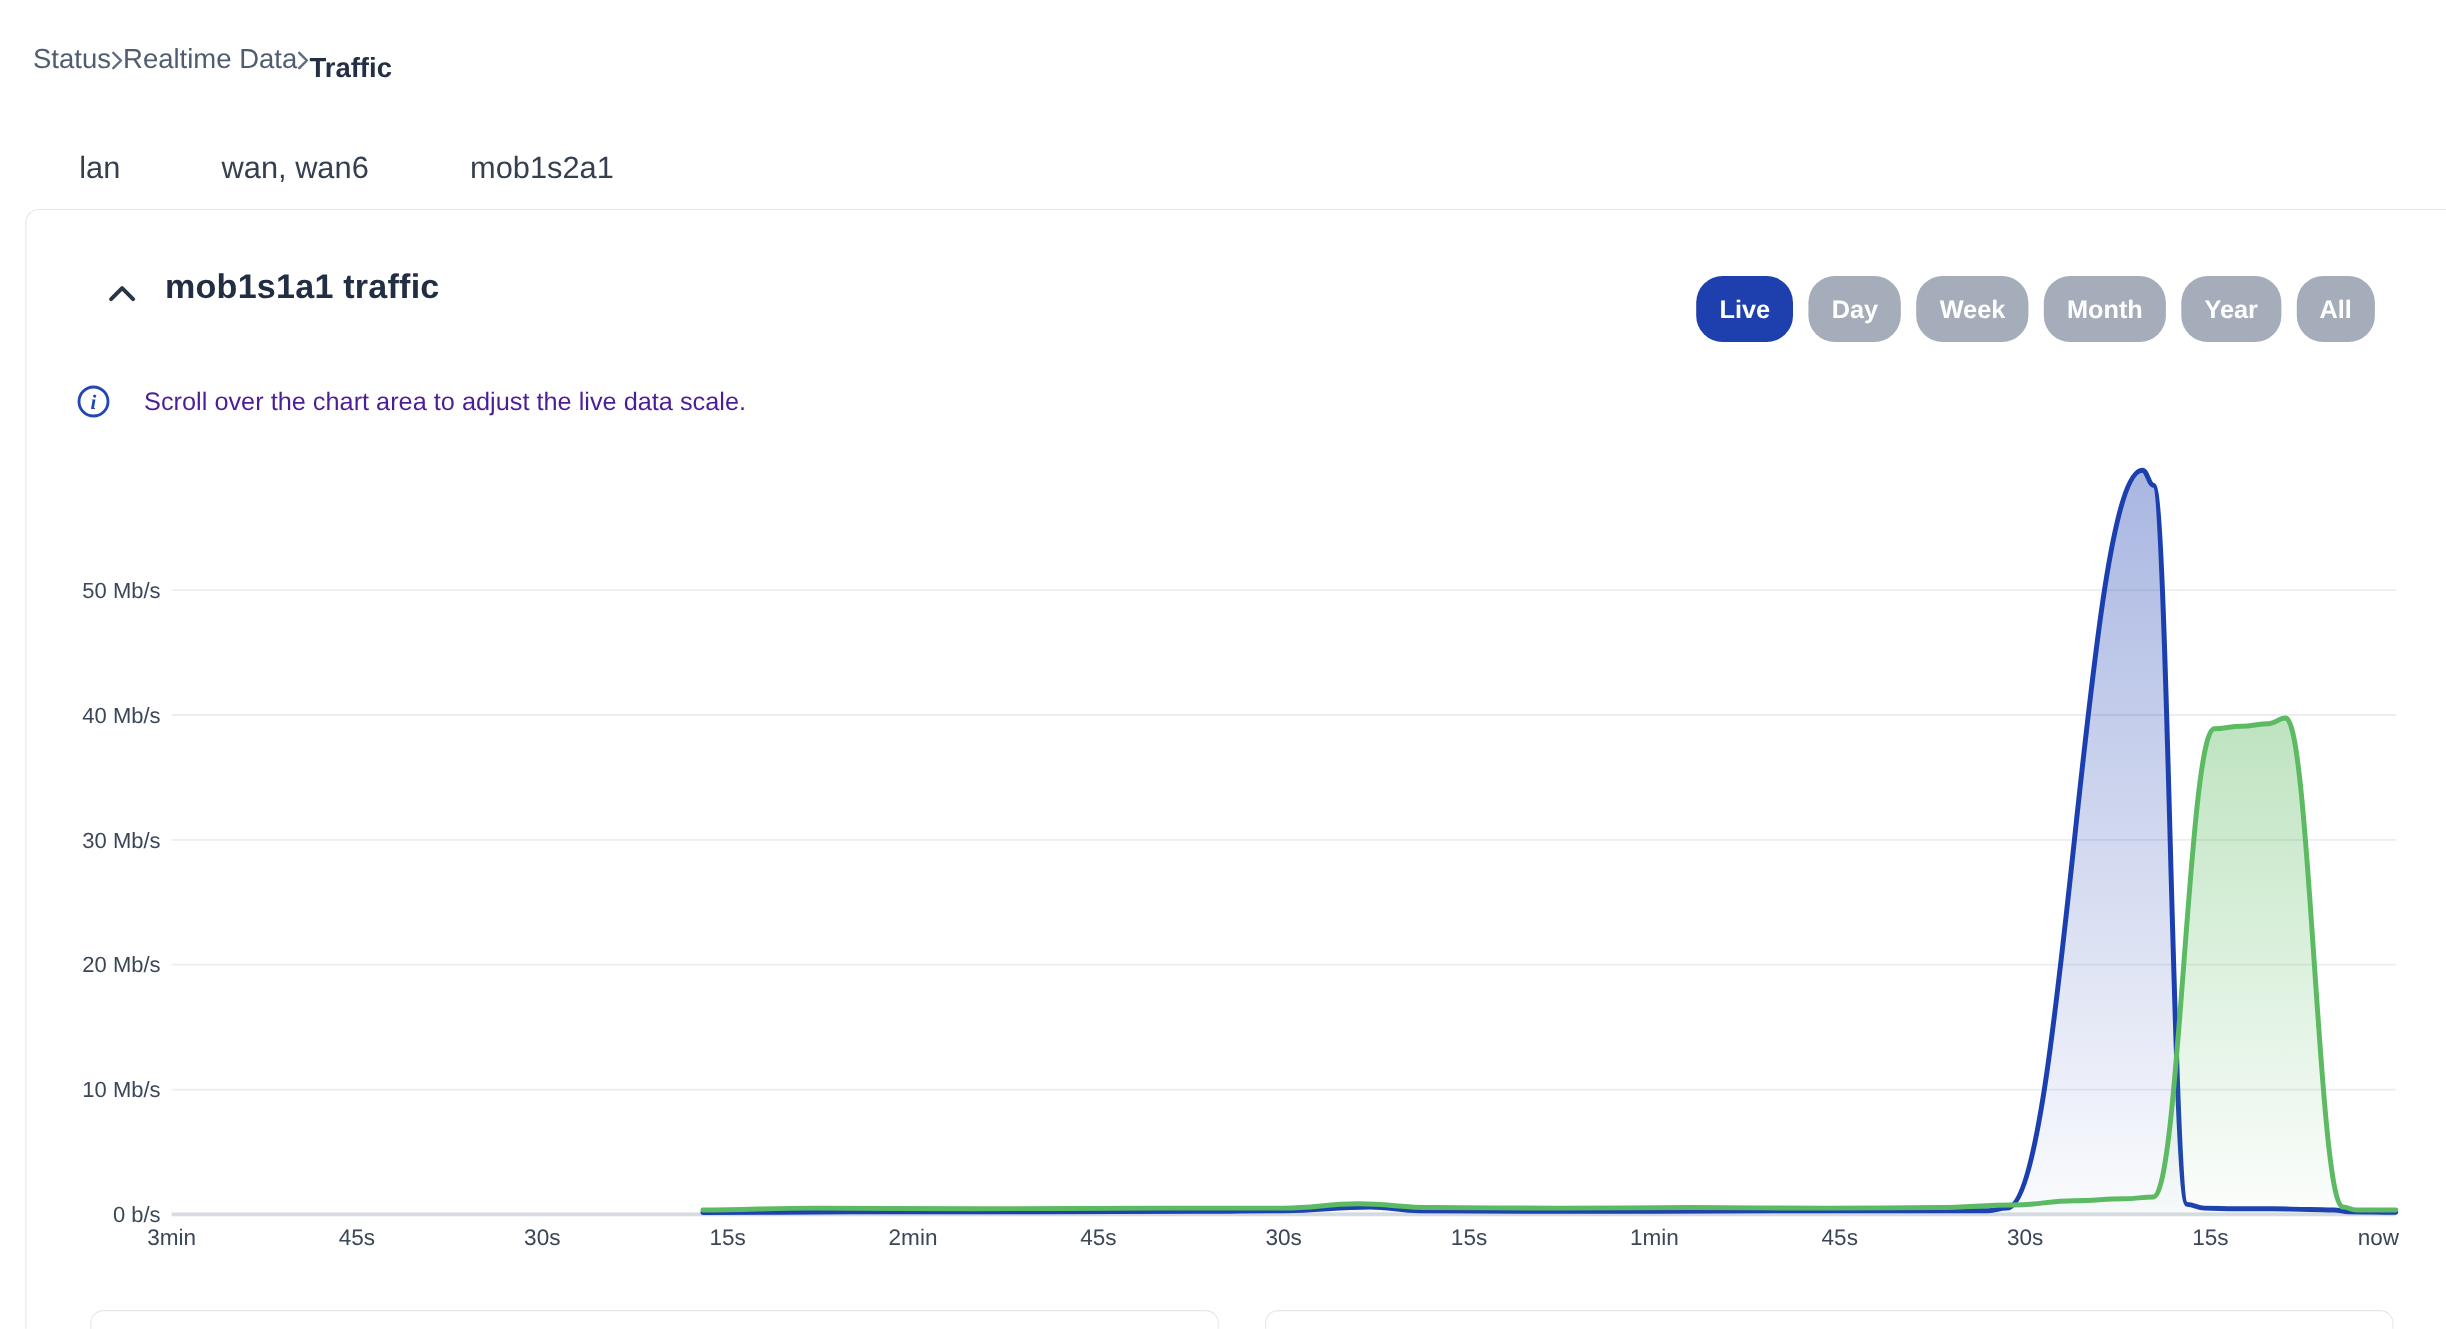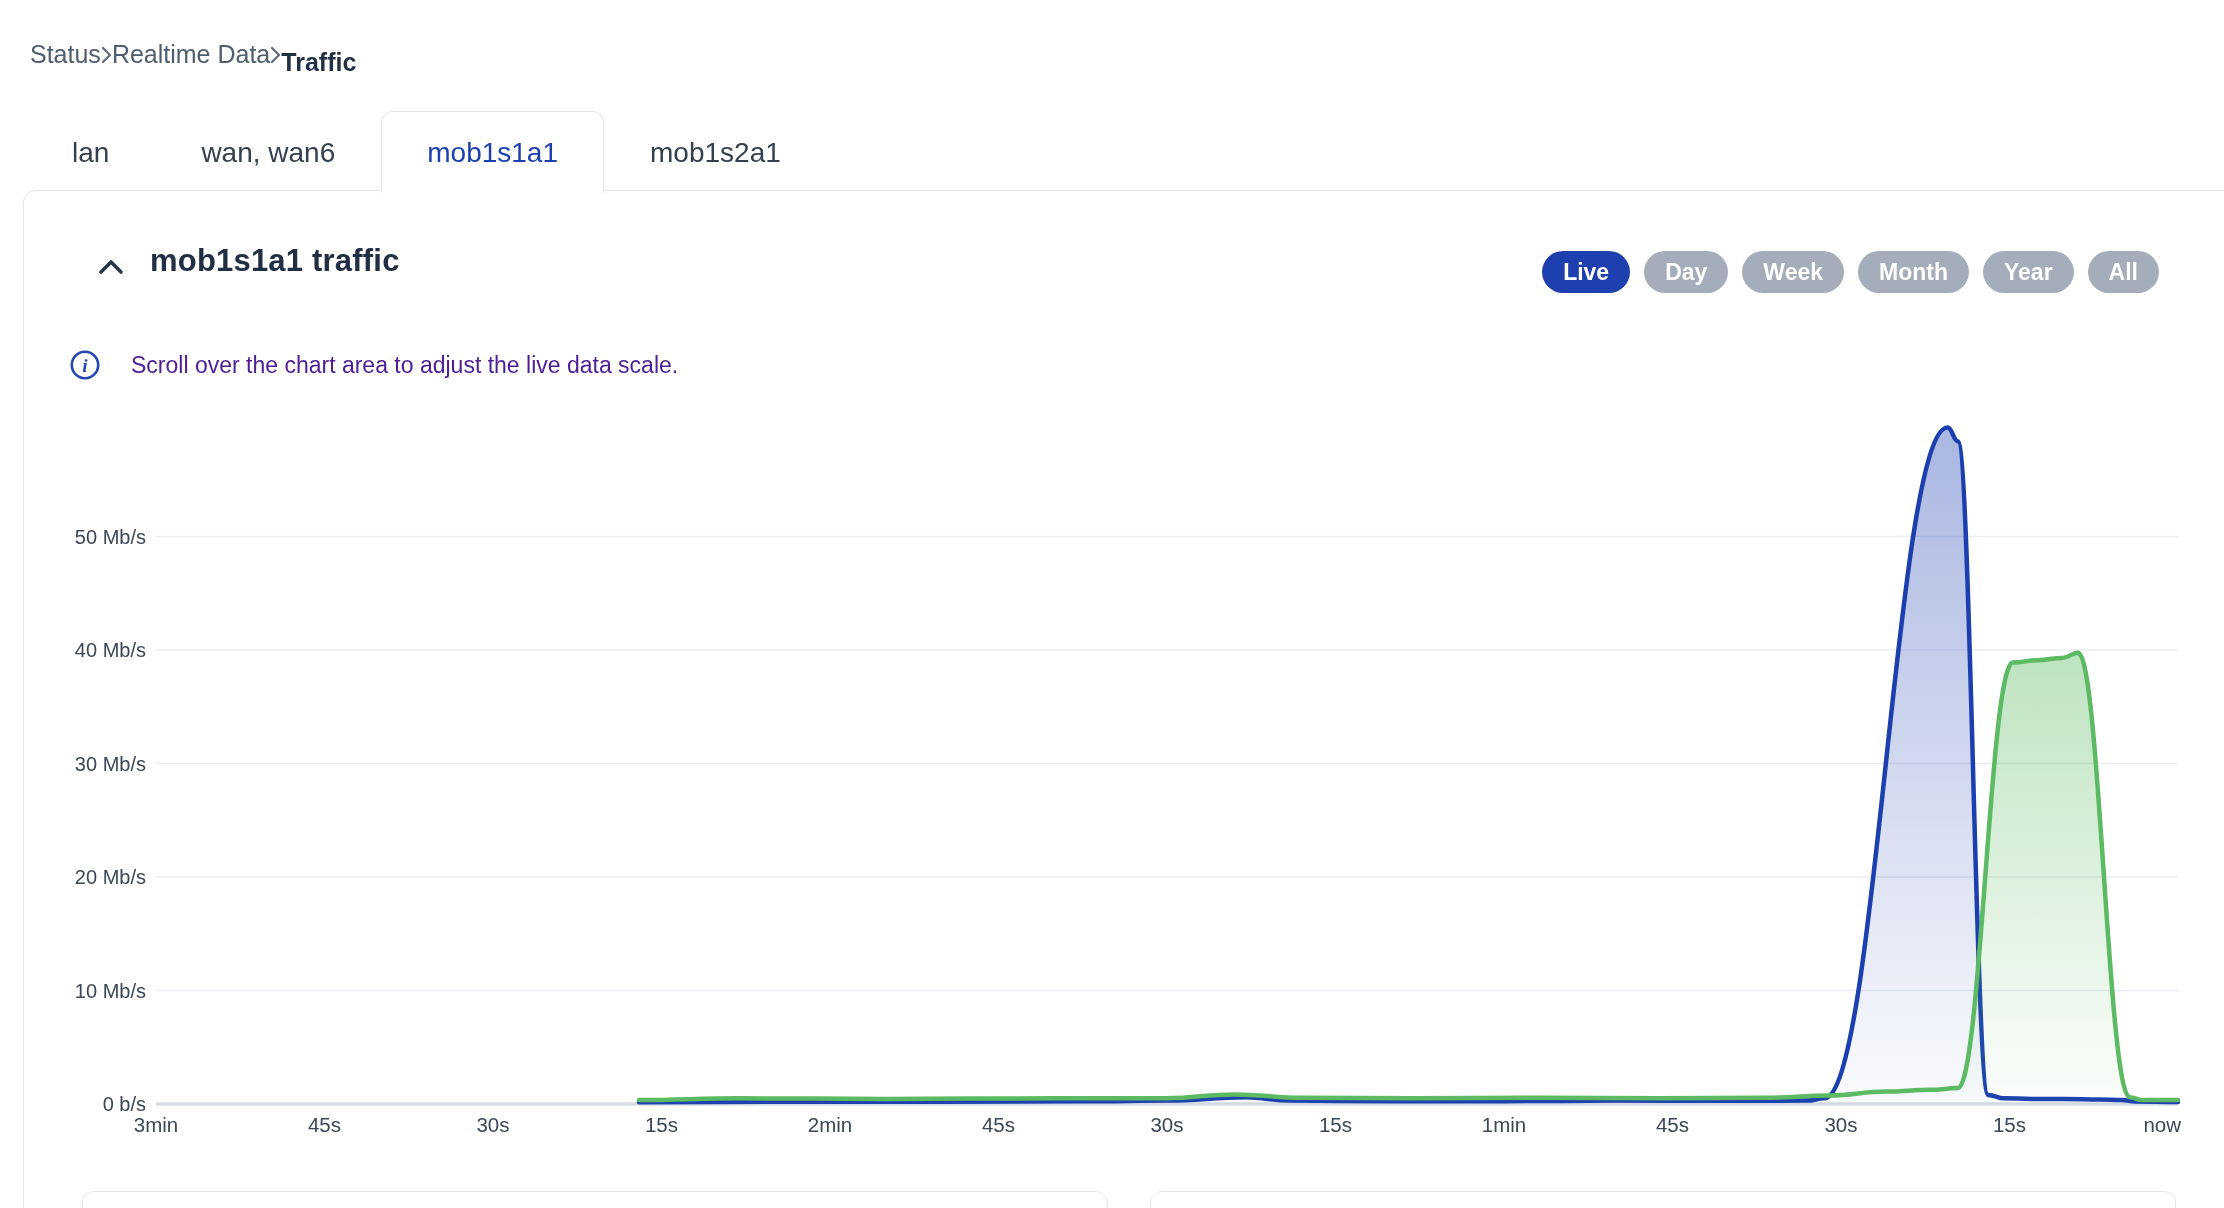--- a/index.html
+++ b/index.html
@@ -17,21 +17,21 @@
   .tab{height:81px;padding:0 45px;display:flex;align-items:center;font-size:28px;color:#343f50;
        border:1.5px solid transparent;border-bottom:none;border-radius:12px 12px 0 0;cursor:pointer;background:transparent;}
   .tab.active{color:#1e40af;background:#fff;border-color:#e4e7ea;}
   
   .panel{position:absolute;left:23px;top:190px;width:2231px;height:1110px;background:#fff;
          border:1.5px solid #e4e7ea;border-radius:12px;z-index:1;}
   .chart-header{position:absolute;left:70px;top:52px;display:flex;align-items:flex-end;gap:22px;z-index:2;}
   .collapse-btn{background:none;border:none;padding:4px;cursor:pointer;display:flex;align-items:center;}
   .chart-title{font-size:31px;font-weight:bold;color:#222e43;letter-spacing:0.2px;}
   .range-group{position:absolute;top:60px;right:96px;display:flex;gap:14px;z-index:2;}
-  .pill{height:42px;padding:0 21px;border-radius:24px;background:#a5adba;color:#ffffff;font-size:23px;
+  .pill{height:60px;padding:0 21px;border-radius:24px;background:#a5adba;color:#ffffff;font-size:23px;
         font-weight:bold;display:flex;align-items:center;border:none;cursor:pointer;font-family:inherit;}
   .pill.active{background:#1e40af;}
   .info-row{position:absolute;left:45px;top:158px;display:flex;align-items:center;gap:30px;z-index:2;}
   .info-text{font-size:23px;color:#4c1d95;}
   svg.chart{position:absolute;left:0;top:0;width:2231px;height:1110px;}
   .card{position:absolute;top:1000px;width:1024px;height:190px;background:#fff;
         border:1.5px solid #e4e7ea;border-radius:12px;}
   .card-left{left:58px;}
   .card-right{left:1126px;}
 </style>
@@ -46,21 +46,20 @@
     <span class="crumb">Realtime Data</span>
     <svg width="11" height="18" viewBox="0 0 11 18" class="sep">
       <polyline points="2,2 9,9 2,16" fill="none" stroke="#5d6b7e" stroke-width="2.2" stroke-linecap="round" stroke-linejoin="round"></polyline>
     </svg>
     <span class="crumb current">Traffic</span>
   </nav>
 
 <div class="tabs">
     <div class="tab">lan</div>
     <div class="tab">wan, wan6</div>
-    <div class="tab active">mob1s1a1</div>
     <div class="tab">mob1s2a1</div>
   </div>
 
 <section class="panel">
 
   <svg class="chart" viewBox="23 190 2231 1110" preserveAspectRatio="xMinYMin meet">
       <defs>
         <linearGradient id="gradBlue" gradientUnits="userSpaceOnUse" x1="0" y1="426.53999999999996" x2="0" y2="1103">
           <stop offset="0" stop-color="#1c3fb0" stop-opacity="0.38"></stop>
           <stop offset="1" stop-color="#1c3fb0" stop-opacity="0.02"></stop>

